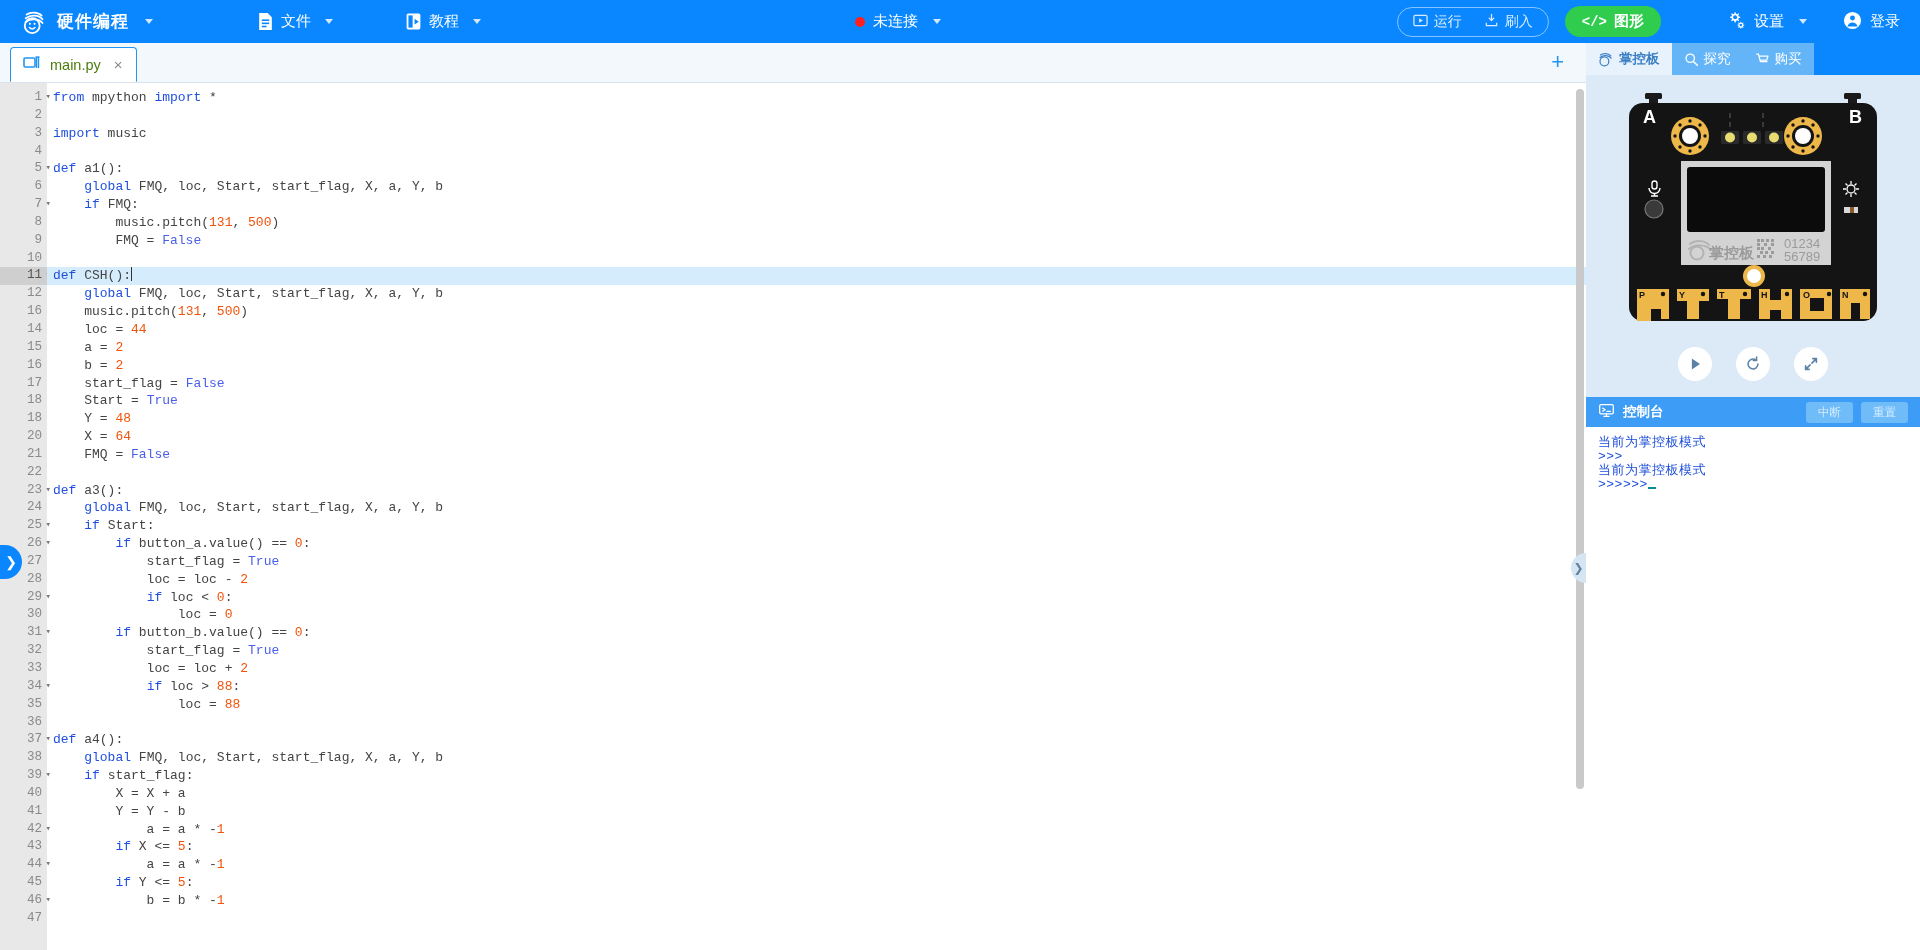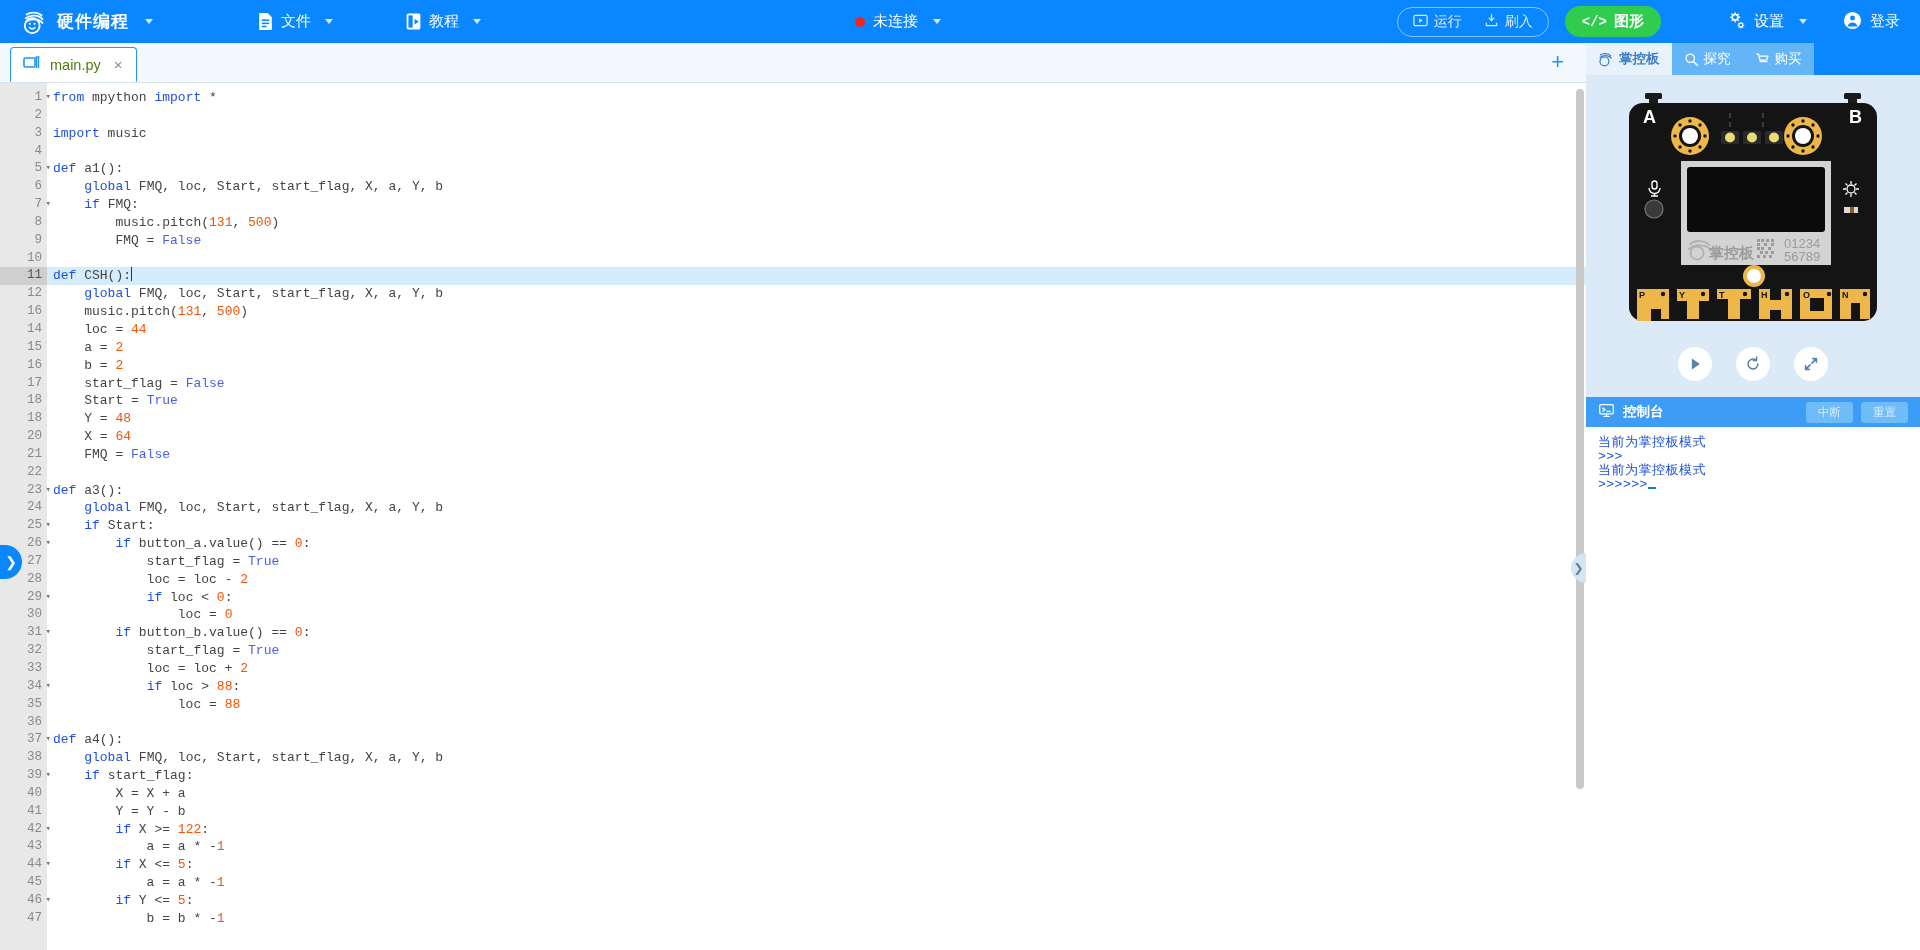--- a/index.html
+++ b/index.html
@@ -363,21 +363,20 @@
             <div class="cl"><span class="">            start_flag = </span><span class="bool">True</span></div>
             <div class="cl"><span class="">            loc = loc + </span><span class="num">2</span></div>
             <div class="cl"><span class="">            </span><span class="kw">if</span><span class=""> loc &gt; </span><span class="num">88</span><span class="">:</span></div>
             <div class="cl"><span class="">                loc = </span><span class="num">88</span></div>
             <div class="cl"></div>
             <div class="cl"><span class="kw">def</span><span class=""> a4():</span></div>
             <div class="cl"><span class="">    </span><span class="kw">global</span><span class=""> FMQ, loc, Start, start_flag, X, a, Y, b</span></div>
             <div class="cl"><span class="">    </span><span class="kw">if</span><span class=""> start_flag:</span></div>
             <div class="cl"><span class="">        X = X + a</span></div>
             <div class="cl"><span class="">        Y = Y - b</span></div>
-            <div class="cl"><span class="">        </span><span class="kw">if</span><span class=""> X &gt;= </span><span class="num">122</span><span class="">:</span></div>
             <div class="cl"><span class="">            a = a * -</span><span class="num">1</span></div>
             <div class="cl"><span class="">        </span><span class="kw">if</span><span class=""> X &lt;= </span><span class="num">5</span><span class="">:</span></div>
             <div class="cl"><span class="">            a = a * -</span><span class="num">1</span></div>
             <div class="cl"><span class="">        </span><span class="kw">if</span><span class=""> Y &lt;= </span><span class="num">5</span><span class="">:</span></div>
             <div class="cl"><span class="">            b = b * -</span><span class="num">1</span></div>
           </div>
         <div class="vscroll"></div>
       </div>
 
       <div class="left-handle">

